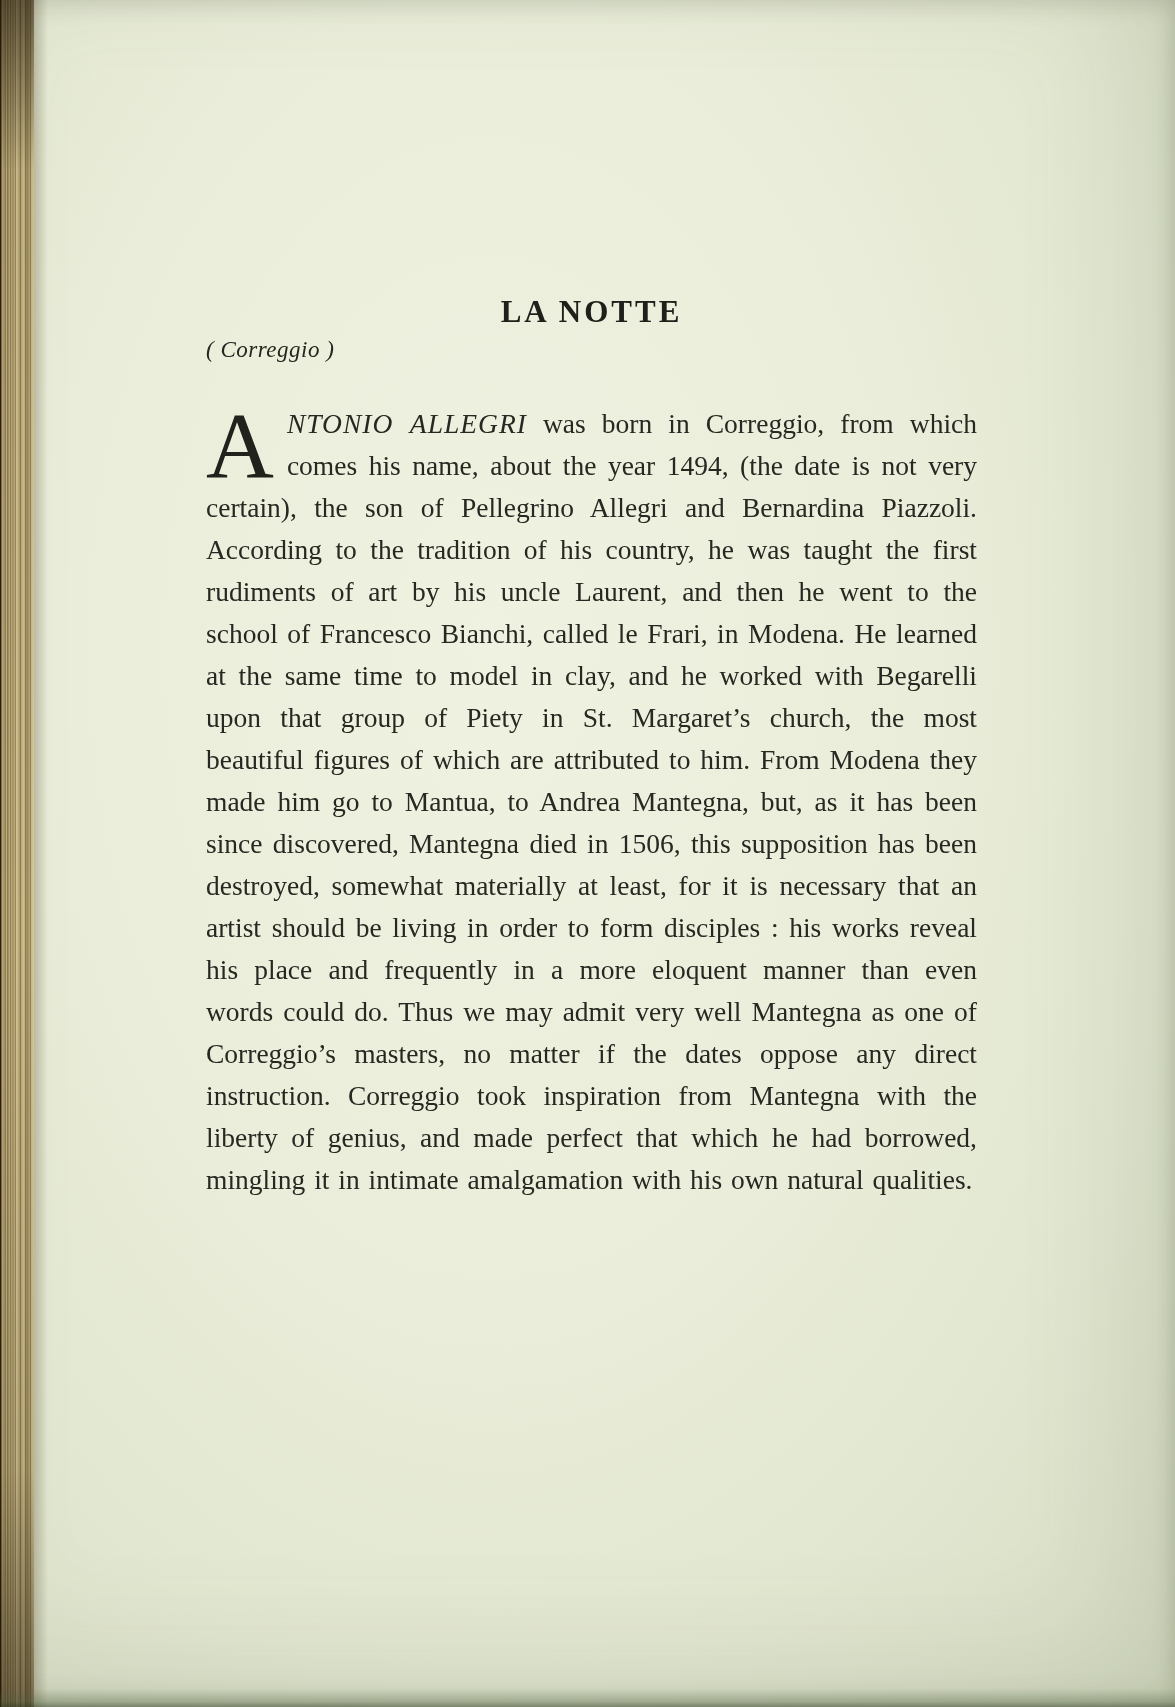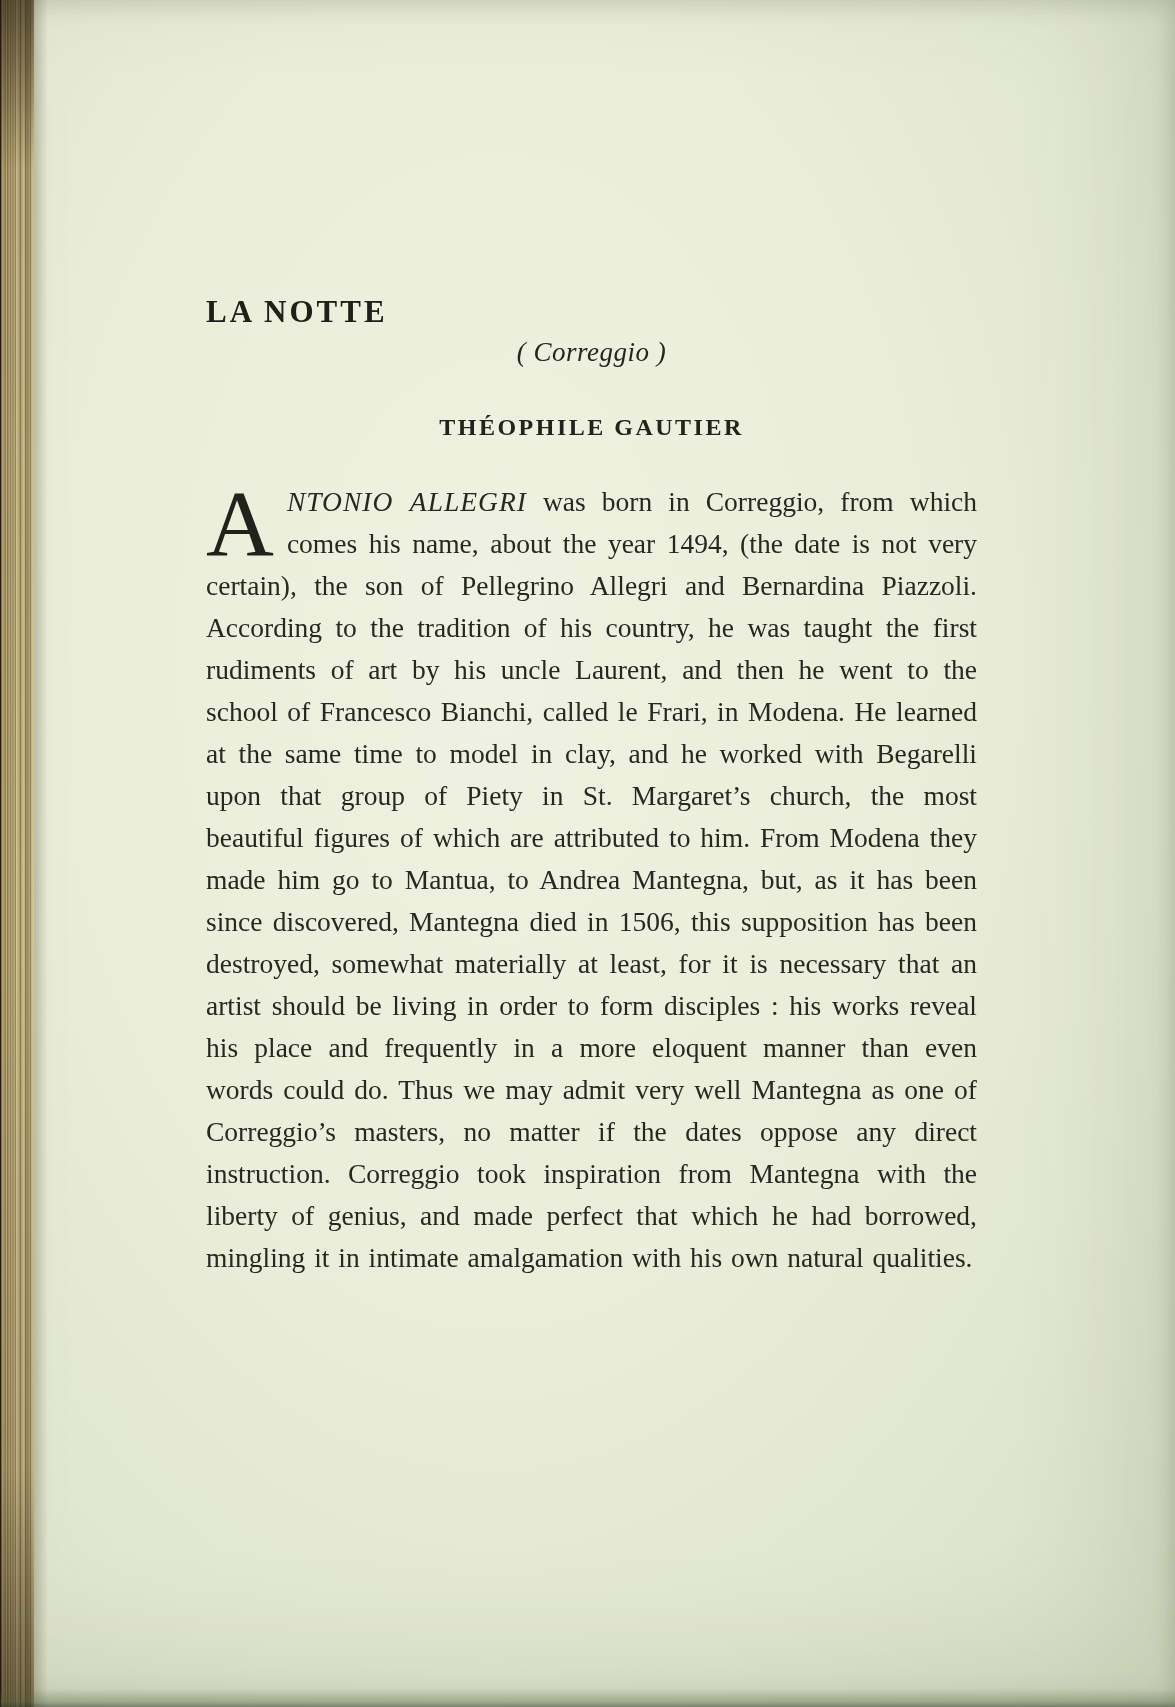--- a/index.html
+++ b/index.html
@@ -58,28 +58,29 @@
   }
   .page-content {
     position: absolute;
     top: 0; left: 0; right: 0; bottom: 0;
     box-sizing: border-box;
     padding: 294px 198px 0 206px;
     color: #262620;
   }
   .title {
     margin: 0;
+    text-align: center;
     font-size: 31px;
     font-weight: bold;
     letter-spacing: 3px;
     color: #20201a;
   }
   .subtitle {
-    text-align: center;
-    font-size: 27px;
+    text-align: left;
+    font-size: 23px;
     font-style: italic;
     letter-spacing: 0.5px;
     margin-top: 7px;
     color: #26261f;
   }
   .author {
     text-align: center;
     font-size: 24px;
     font-weight: bold;
     letter-spacing: 2.5px;
@@ -113,21 +114,20 @@
 <div class="scan">
 
   <div class="page-edges"></div>
 
   <div class="page-content">
 
     <h1 class="title">LA NOTTE</h1>
 
     <div class="subtitle">( Correggio )</div>
 
-    <div class="author">THÉOPHILE GAUTIER</div>
 
     <p class="body-text">
       <span class="dropcap">A</span><span class="lead-caps">NTONIO ALLEGRI</span><span> was born in Correggio, from which comes his name, about the year 1494, (the date is not very certain), the son of Pellegrino Allegri and Bernardina Piazzoli.  According to the tradition of his country, he was taught the first rudiments of art by his uncle Laurent, and then he went to the school of Francesco Bianchi, called le Frari, in Modena.  He learned at the same time to model in clay, and he worked with Begarelli upon that group of </span><span class="it">Piety</span><span> in St. Margaret’s church, the most beautiful figures of which are attributed to him. From Modena they made him go to Mantua, to Andrea Mantegna, but, as it has been since discovered, Mantegna died in 1506, this supposition has been destroyed, somewhat </span><span class="it">materially</span><span> at least, for it is necessary that an artist should be living in order to form disciples : his works reveal his place and frequently in a more eloquent manner than even words could do.  Thus we may admit very well Mantegna as one of Correggio’s masters, no matter if the dates oppose any direct instruction.  Correggio took inspiration from Mantegna with the liberty of genius, and made perfect that which he had borrowed, mingling it in intimate amalgamation with his own natural qualities.</span>
     </p>
 
   </div>
 
   <div class="bottom-shade"></div>
 
 </div>

